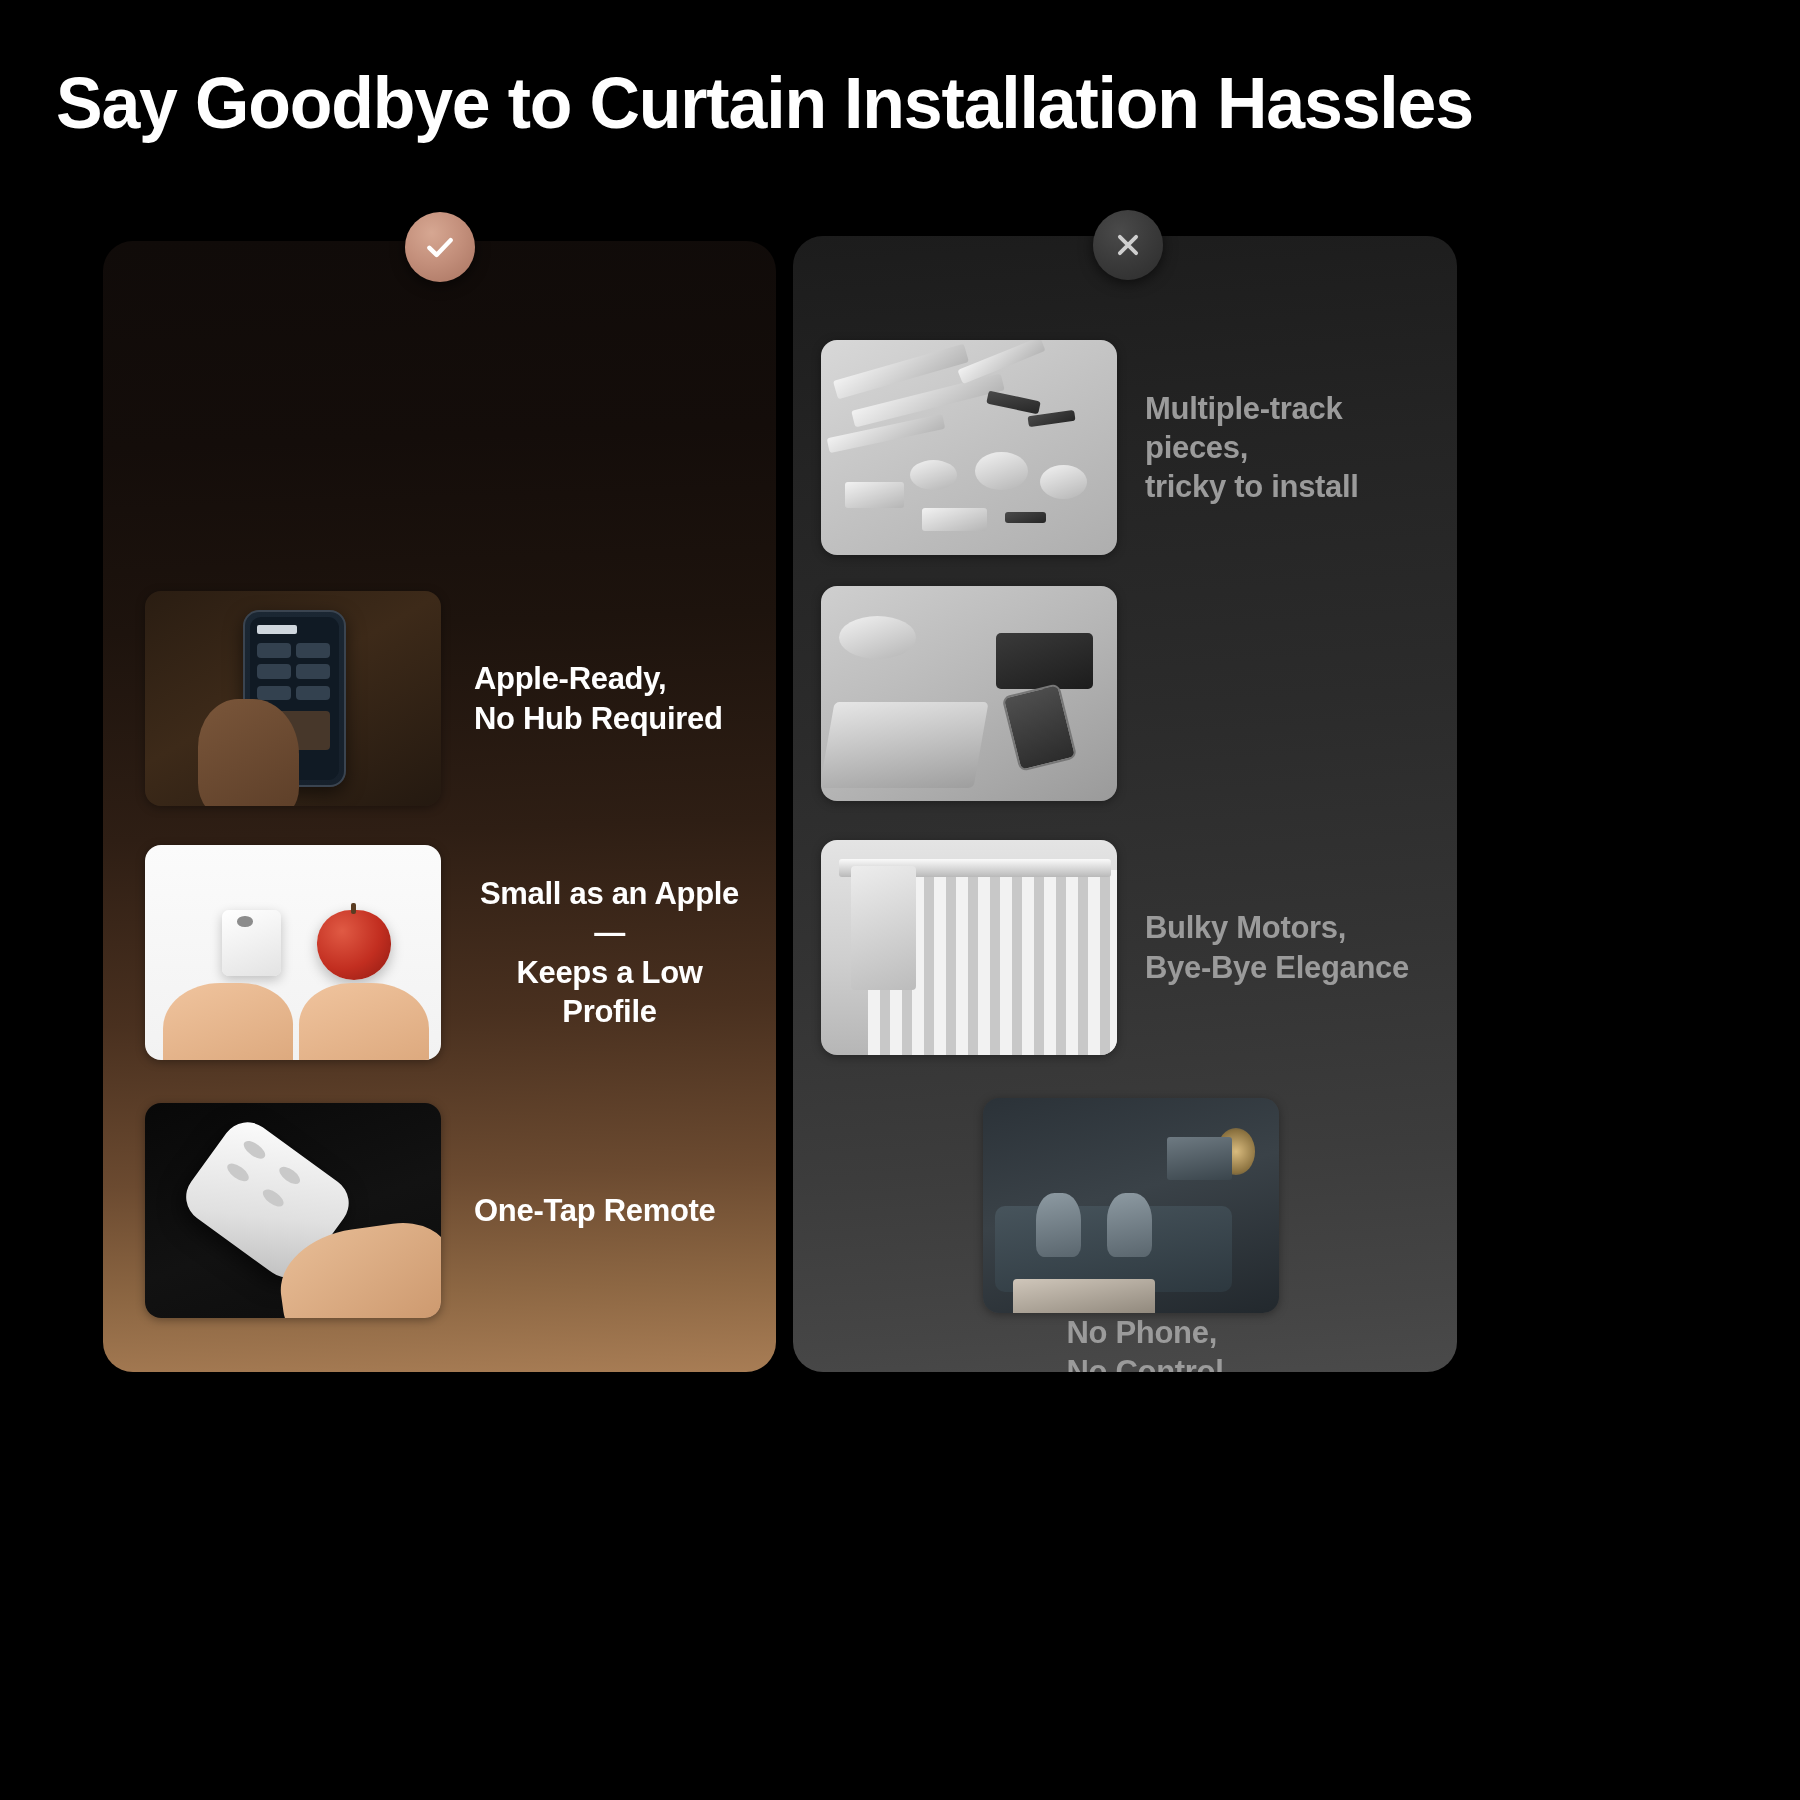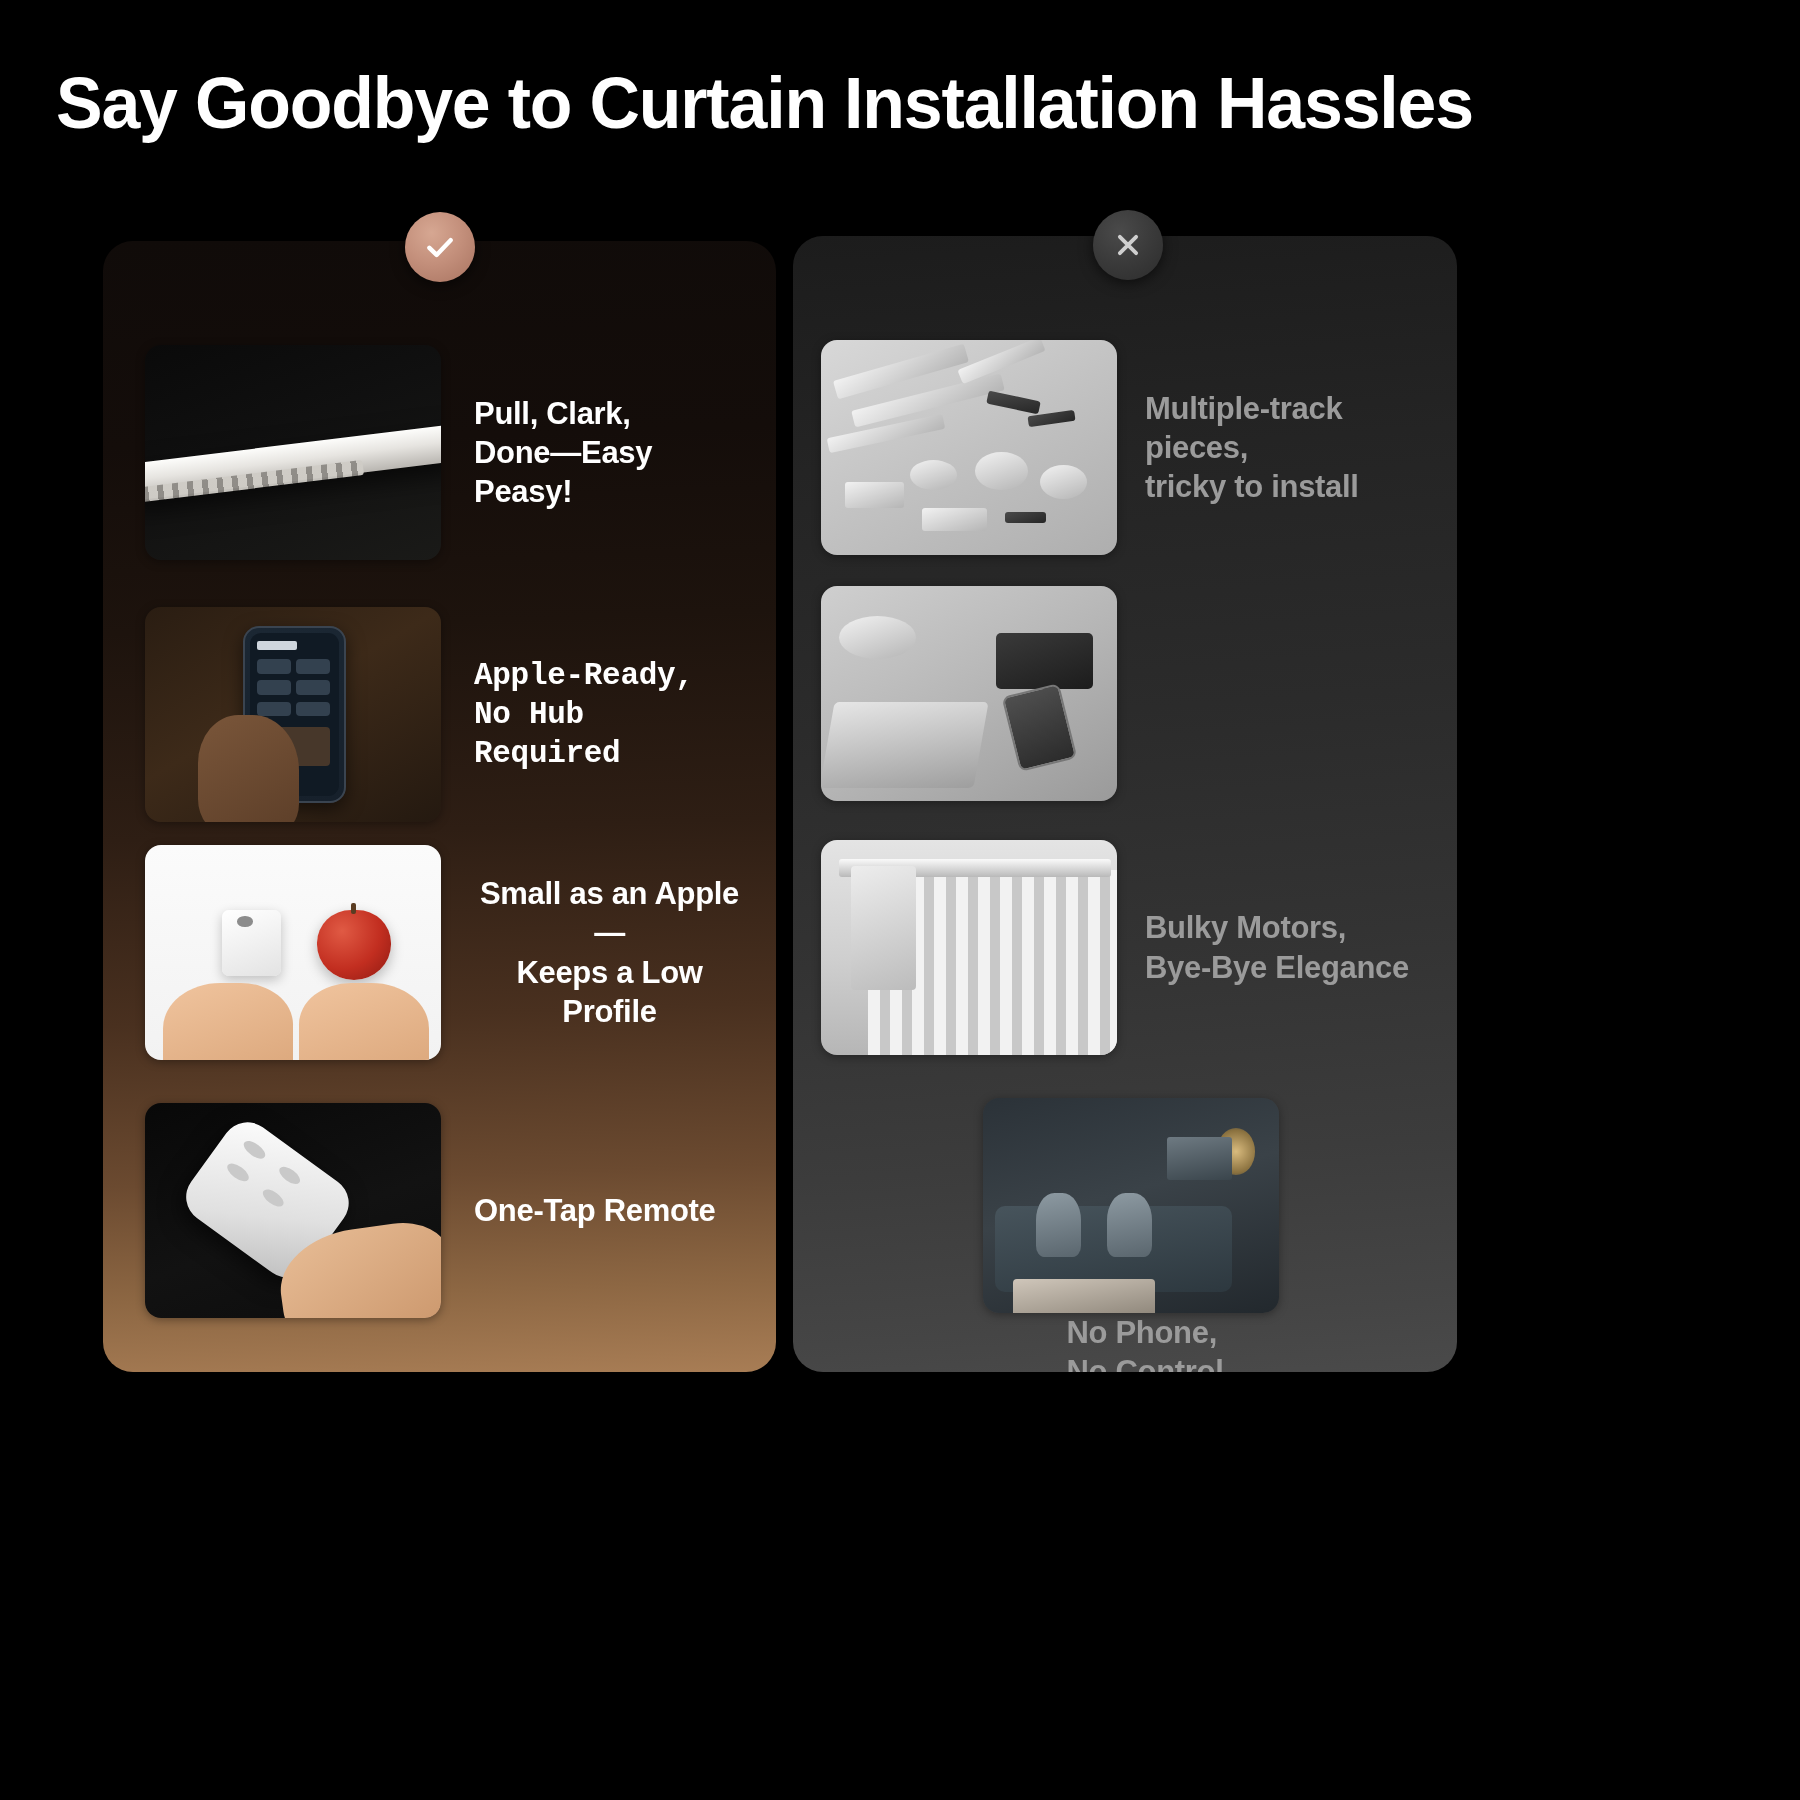--- a/index.html
+++ b/index.html
@@ -206,29 +206,22 @@
 </head>
 <body>
 
 <div class="stage">
 
   <div class="title">Say Goodbye to Curtain Installation Hassles</div>
 
   <div class="panel panel-pro">
     <div class="rows">
 
-      <div class="row" style="left:42px; top:104px; width:600px; height:215px;">
-        <div class="thumb" style="width:296px;height:215px;">
-          <div class="art art-track"></div>
-        </div>
-        <div class="label label-pro" style="margin-left:33px;">Pull, Clark,
-Done—Easy Peasy!</div>
-      </div>
-
-      <div class="row" style="left:42px; top:366px; width:600px; height:215px;font-family:Liberation Mono, monospace;">
+
+      <div class="row" style="left:42px; top:350px; width:600px; height:215px;">
         <div class="thumb" style="width:296px;height:215px;">
           <div class="art art-phone">
             <div class="phone-body">
               <div class="phone-scr">
                 <div class="scr-top"></div>
                 <div class="tile" style="left:8%;top:16%;width:38%;height:9%;"></div>
                 <div class="tile" style="left:52%;top:16%;width:38%;height:9%;"></div>
                 <div class="tile" style="left:8%;top:29%;width:38%;height:9%;"></div>
                 <div class="tile" style="left:52%;top:29%;width:38%;height:9%;"></div>
                 <div class="tile" style="left:8%;top:42%;width:38%;height:9%;"></div>

